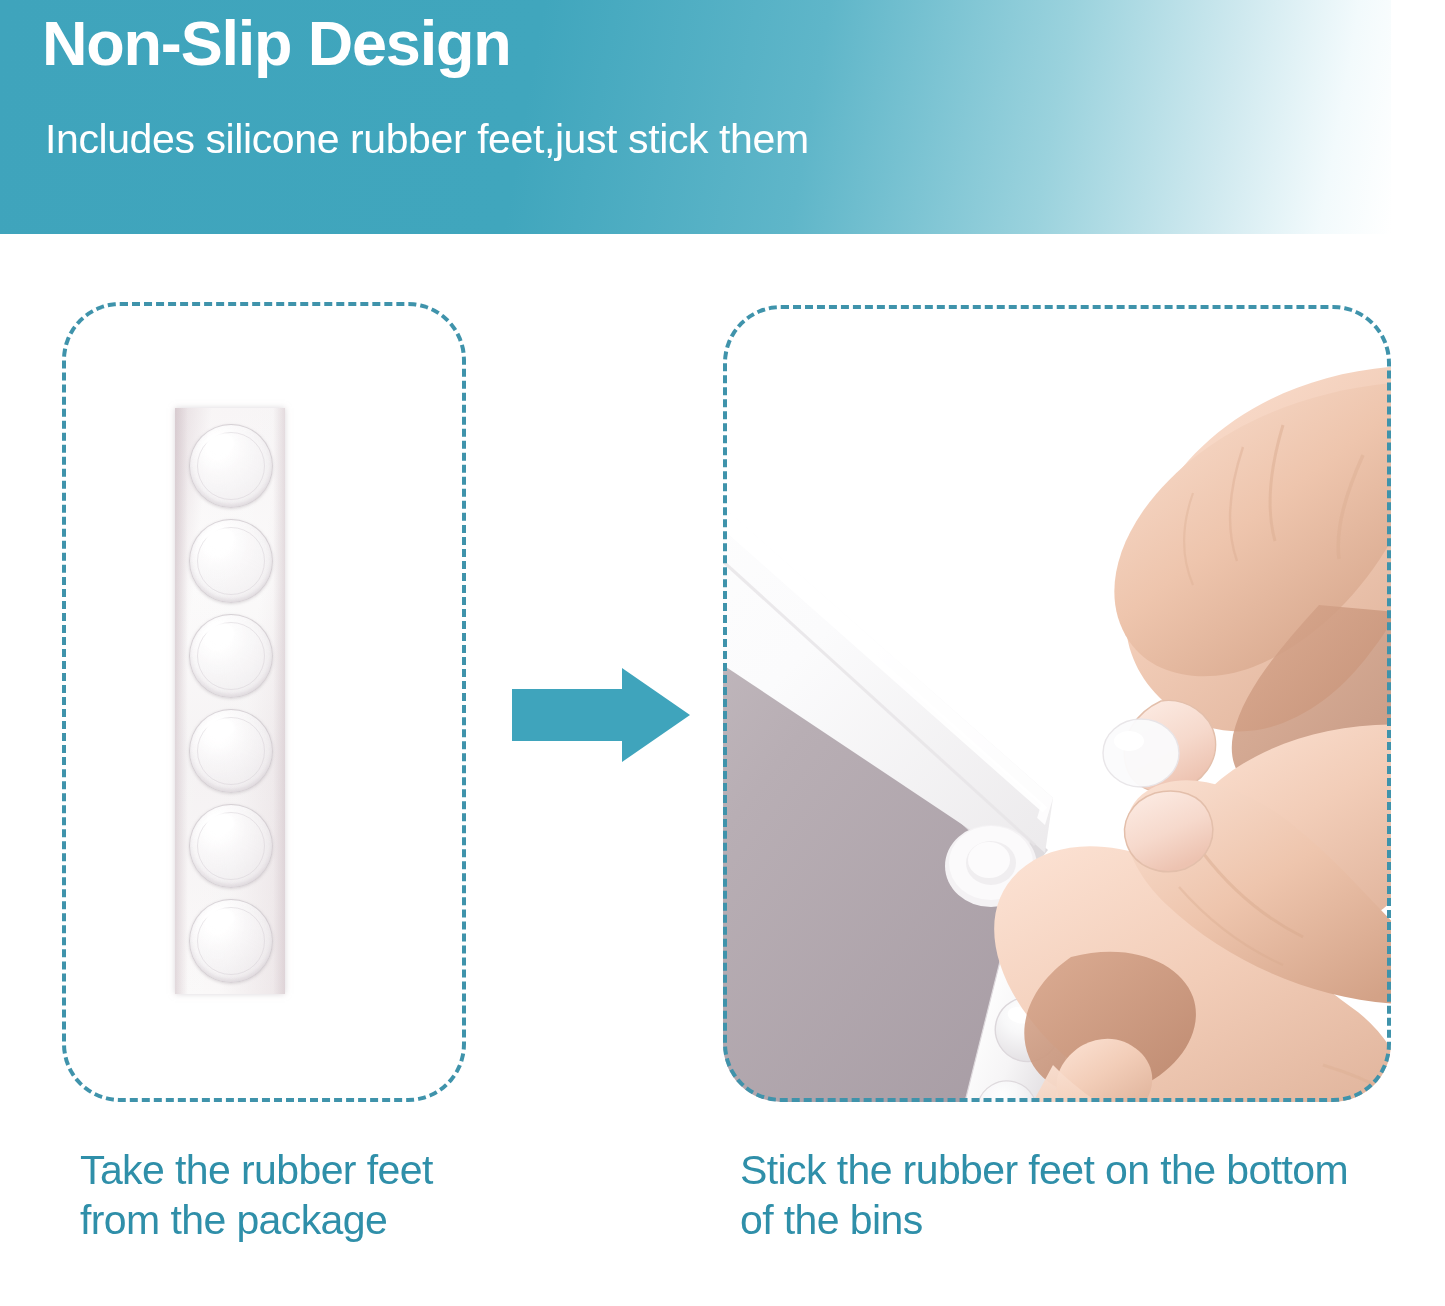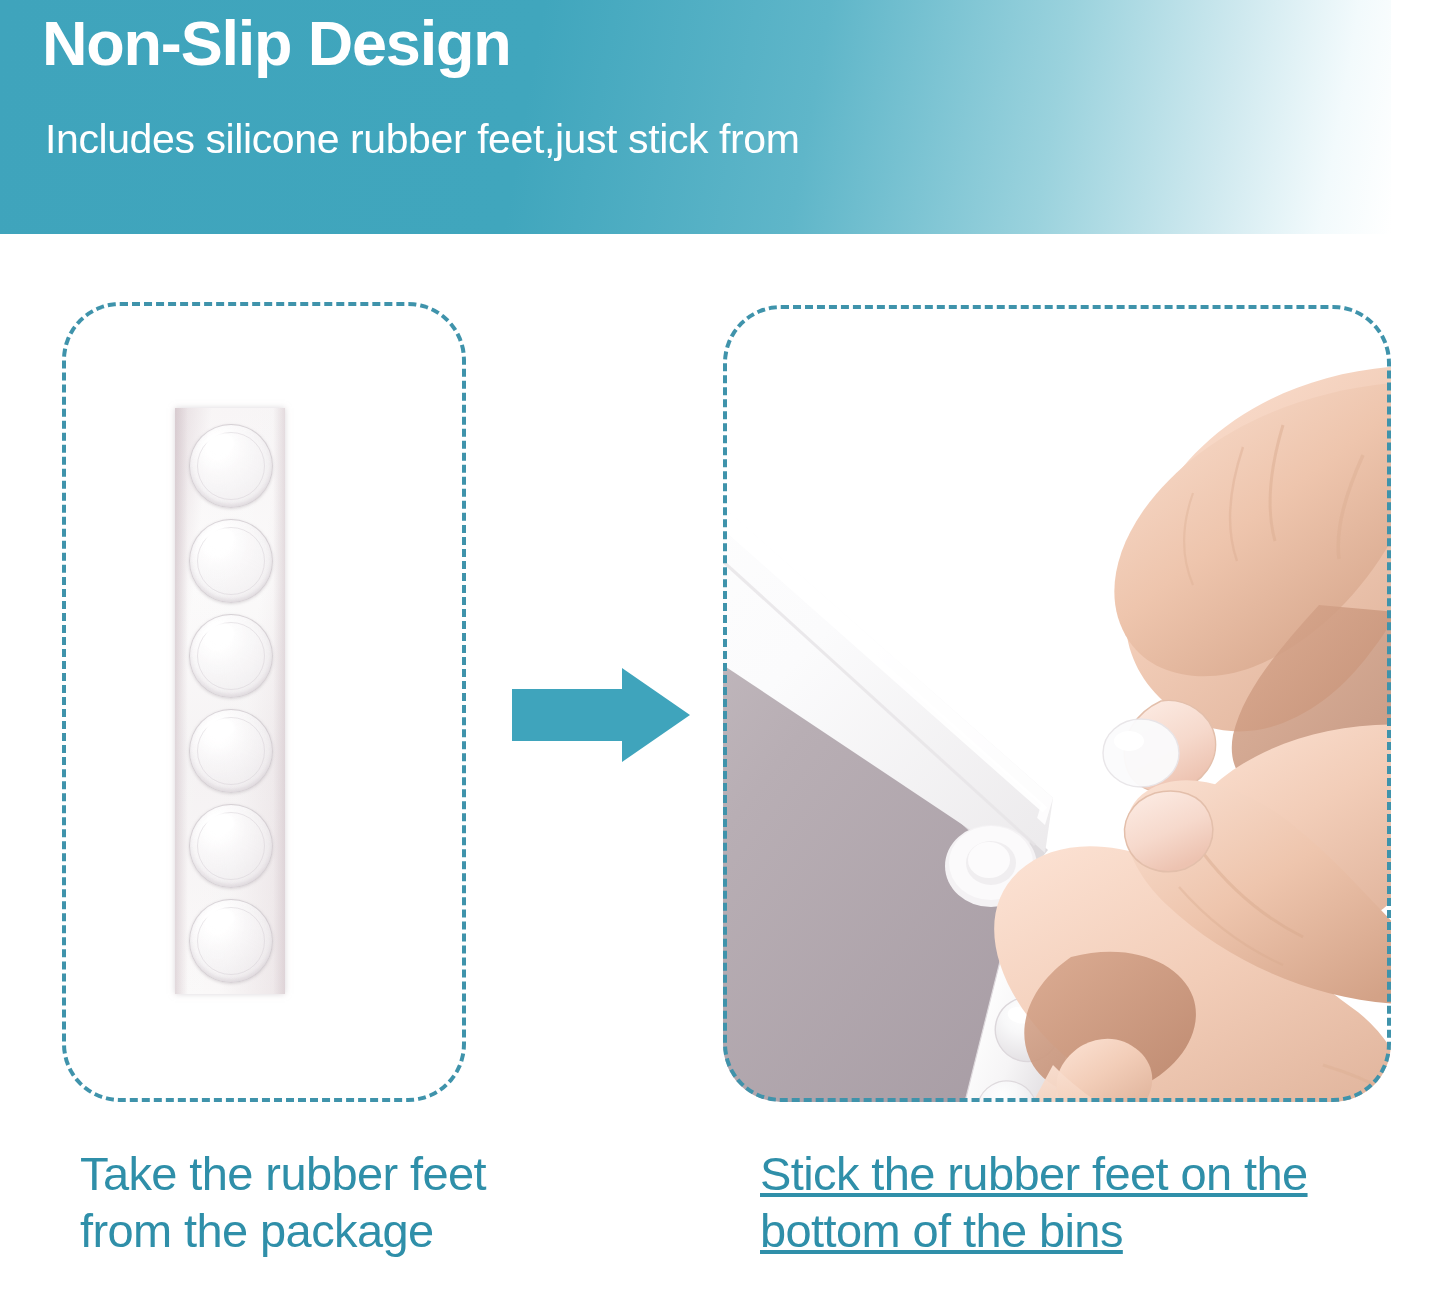--- a/index.html
+++ b/index.html
@@ -156,43 +156,42 @@
     height: 797px;
     overflow: hidden;
     border-radius: 58px;
   }
   #photo-scene svg { display: block; }
 
   
   .step-caption {
     position: absolute;
     color: #2f8fa9;
-    font-size: 47px;
+    font-size: 41px;
     line-height: 1.22;
     letter-spacing: -0.6px;
   }
   #caption-left {
     left: 80px;
     top: 1145px;
     width: 420px;
   }
   #caption-right {
-    left: 760px;
+    left: 740px;
     top: 1145px;
     width: 640px;
-    text-decoration: underline;
   }
 </style>
 </head>
 <body>
 
 <div id="header-banner">
   <div id="banner-title">Non-Slip Design</div>
   <div id="banner-subtitle">
-    <span class="subtitle-line">Includes silicone rubber feet,just stick from</span>
+    <span class="subtitle-line">Includes silicone rubber feet,just stick them</span>
   </div>
 </div>
 
 <div id="panel-left" class="dashed-panel"></div>
 
 <div id="feet-strip">
   <div class="foot-dome" style="top:16px">
     <div class="dome-rim"></div>
     <div class="dome-glint"></div>
   </div>

